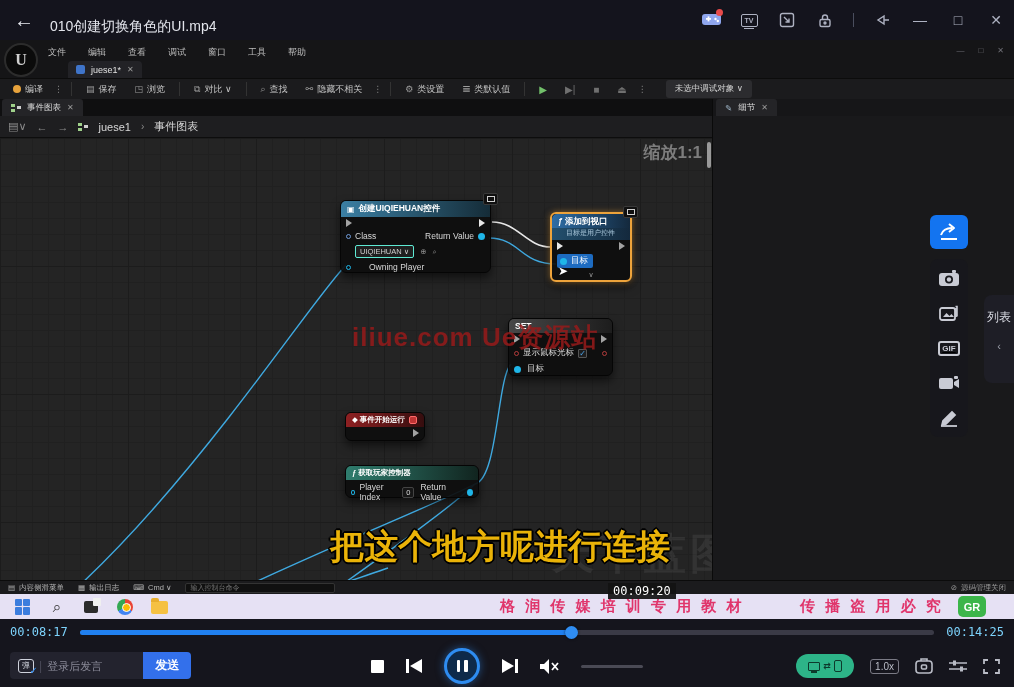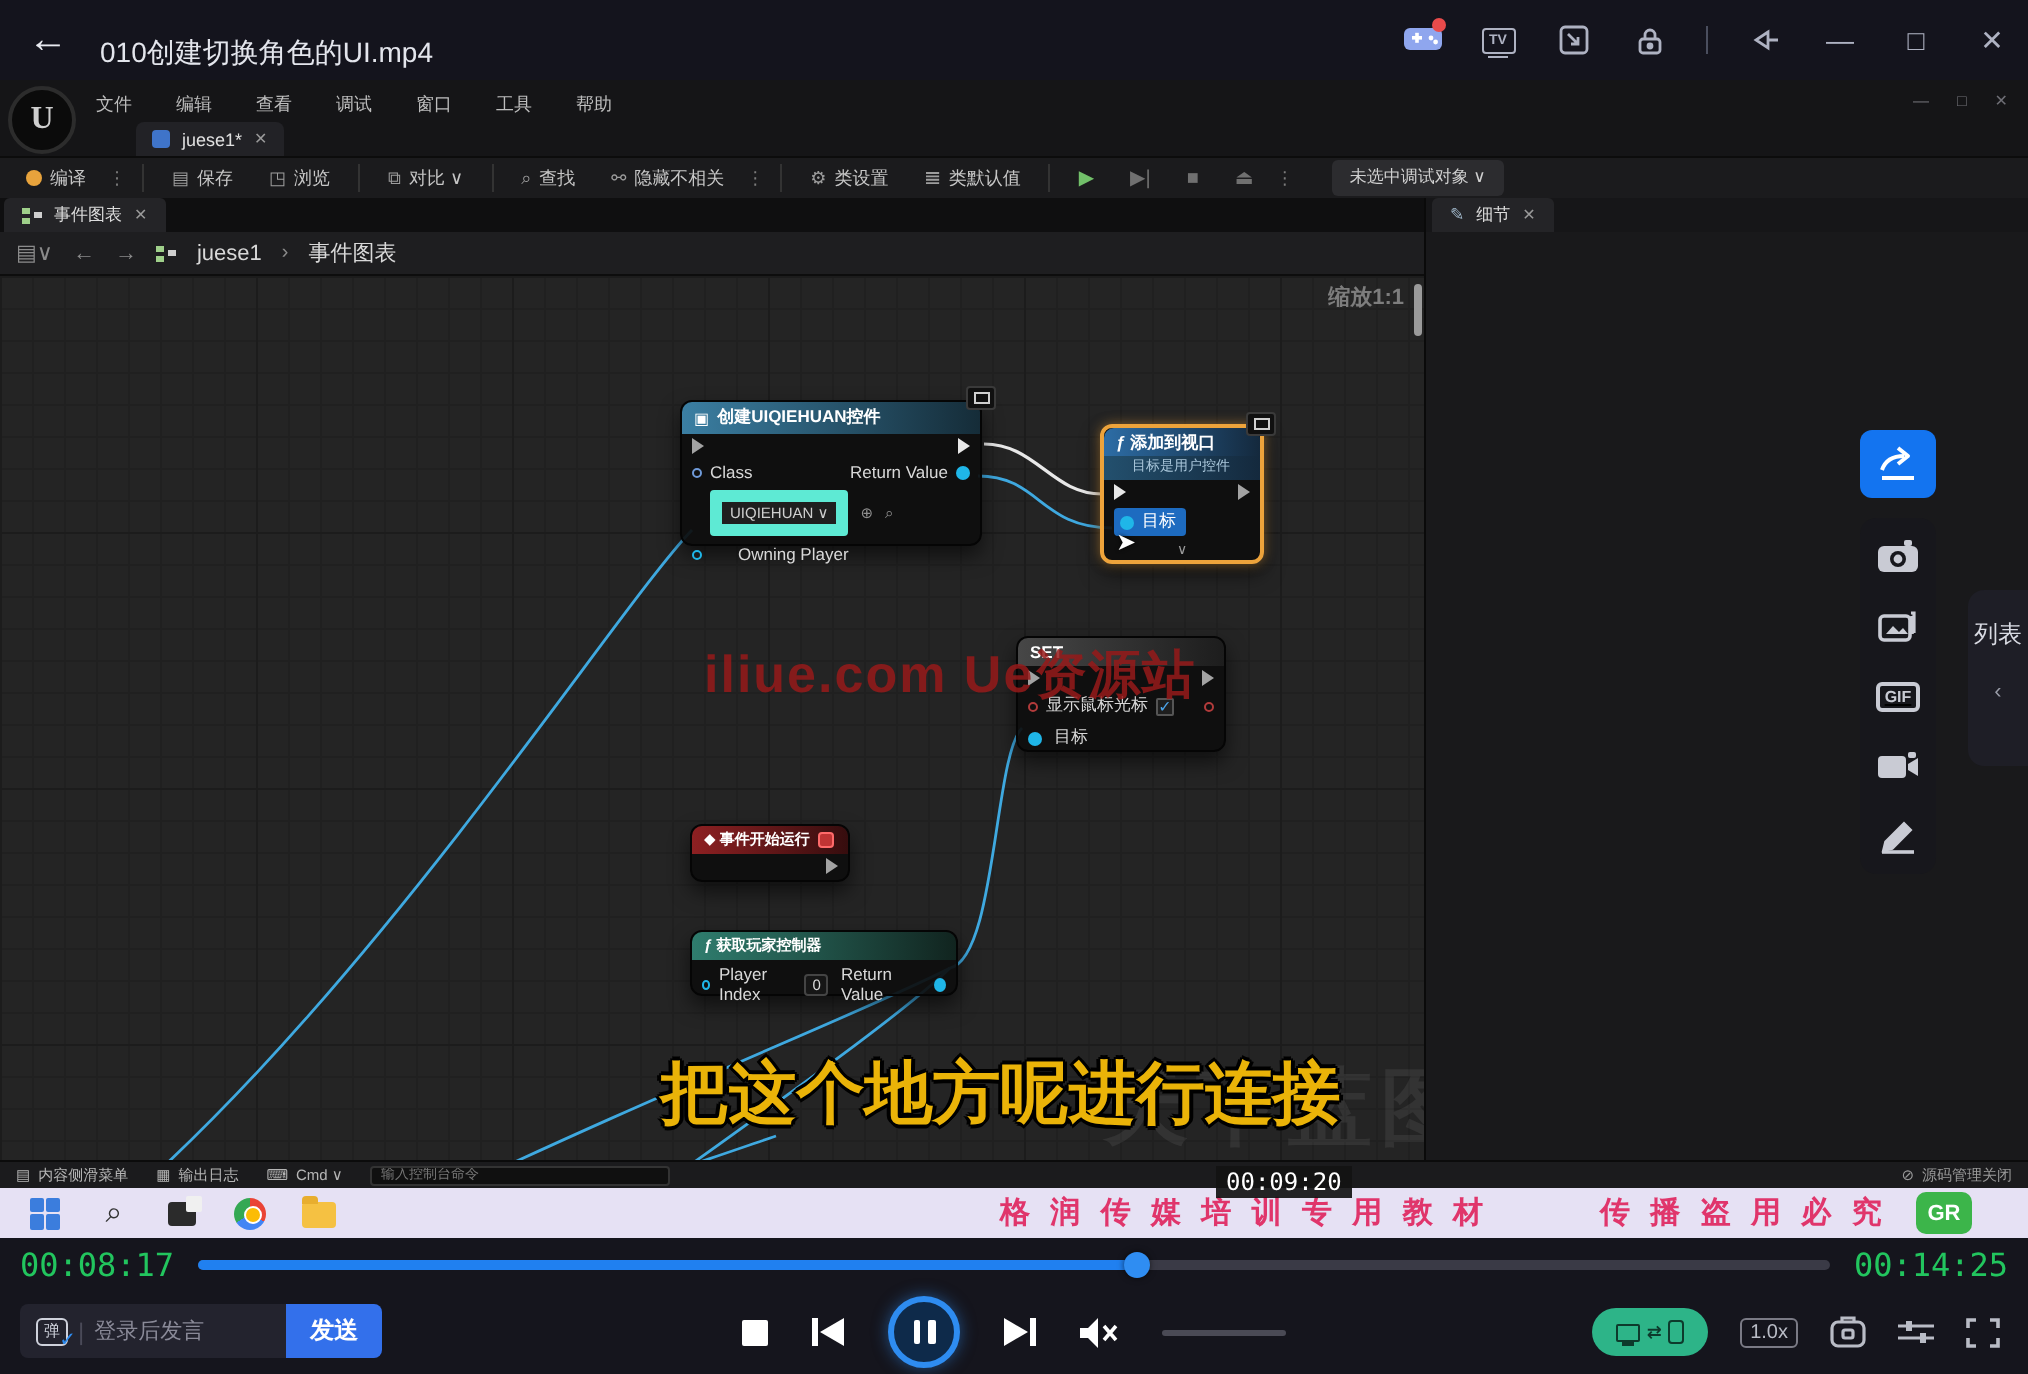--- a/index.html
+++ b/index.html
@@ -55,21 +55,21 @@
   .bc-sep { color:#8b8b8b; font-size:10px; }
 
   .graph-canvas { position:absolute; left:0; top:39px; width:712px; height:442px; overflow:hidden;
     background-color:#242424;
     background-image:
       linear-gradient(#1c1c1c 1px, transparent 1px),
       linear-gradient(90deg,#1c1c1c 1px, transparent 1px),
       linear-gradient(#202020 1px, transparent 1px),
       linear-gradient(90deg,#202020 1px, transparent 1px);
     background-size:128px 128px,128px 128px,16px 16px,16px 16px; }
-  .zoom-label { position:absolute; right:10px; top:3px; font-size:11px; font-weight:bold; color:#7d7d7d;padding-left:24px; }
+  .zoom-label { position:absolute; right:10px; top:3px; font-size:17px; font-weight:bold; color:#7d7d7d;padding-left:24px; }
   .graph-watermark { position:absolute; left:552px; top:388px; font-size:42px; font-weight:bold; color:rgba(255,255,255,0.07); letter-spacing:4px; white-space:nowrap; }
   .canvas-scrollbar { position:absolute; right:1px; top:4px; width:4px; height:26px; background:#9a9a9a; border-radius:2px; }
 
   svg.wires { position:absolute; left:0; top:0; pointer-events:none; }
 
   
   .bp-node { position:absolute; background:rgba(14,14,14,0.93); border:1px solid #050505; border-radius:6px; box-shadow:0 5px 10px rgba(0,0,0,0.55); color:#d8d8d8; font-size:8.5px; }
   .bp-node.selected { border:2px solid #eda33b; box-shadow:0 0 6px rgba(237,163,59,0.5),0 5px 10px rgba(0,0,0,0.55); }
   .bp-head { border-radius:5px 5px 0 0; padding:2px 6px; font-weight:bold; color:#fff; display:flex; align-items:center; gap:4px; font-size:8.5px; white-space:nowrap; }
   .bp-head.blue   { background:linear-gradient(90deg,#3b7fa3,#152c38); }
@@ -80,21 +80,21 @@
   .bp-sub { font-size:7px; font-weight:normal; color:#a9c6da; padding:0 6px 2px 14px; background:linear-gradient(90deg,#23506e,#14293d); white-space:nowrap; }
   .bp-row { display:flex; align-items:center; justify-content:space-between; padding:2px 5px; gap:6px; }
   .bp-left,.bp-right { display:flex; align-items:center; gap:4px; }
   .exec-out { width:0; height:0; border-top:4px solid transparent; border-bottom:4px solid transparent; border-left:6px solid #e8e8e8; }
   .exec-hollow { width:0; height:0; border-top:4px solid transparent; border-bottom:4px solid transparent; border-left:6px solid #bdbdbd; opacity:.85; }
   .pin { width:7px; height:7px; border-radius:50%; }
   .pin.cyan-f { background:#1fb6e8; }
   .pin.cyan-o { border:1.5px solid #1fb6e8; width:5px; height:5px; }
   .pin.class-o { border:1.5px solid #6f9ad8; width:5px; height:5px; }
   .pin.bool-o { border:1.5px solid #b23b3b; width:5px; height:5px; }
-  .dropdown-box { background:#1f1f1f; border:6px solid #5eead4; border-radius:2px; padding:1px 4px; font-size:7.5px; color:#cfcfcf; display:flex; align-items:center; gap:3px; }
+  .dropdown-box { background:#1f1f1f; border:1px solid #5eead4; border-radius:2px; padding:1px 4px; font-size:7.5px; color:#cfcfcf; display:flex; align-items:center; gap:3px; }
   .mini-ic { color:#8f8f8f; font-size:7.5px; }
   .chip-target { background:#1d6bc0; border-radius:2px; padding:1px 5px 1px 3px; display:flex; align-items:center; gap:4px; color:#fff; }
   .chk { width:9px; height:9px; background:#1e1e1e; border:1px solid #555; border-radius:1px; color:#4ba3e8; font-size:8px; line-height:8px; text-align:center; font-weight:bold; }
   .idx-box { background:#161616; border:1px solid #444; border-radius:2px; padding:0 3px; font-size:7.5px; color:#ddd; }
   .corner-badge { position:absolute; top:-8px; right:-8px; width:15px; height:12px; background:#101010; border:1px solid #3a3a3a; border-radius:2px; display:flex; align-items:center; justify-content:center; }
   .corner-badge i { width:8px; height:6px; border:1px solid #cfcfcf; display:block; }
   .node-chevron { position:absolute; bottom:1px; left:50%; transform:translateX(-50%); color:#9a9a9a; font-size:7px; }
   .dbg-badge { width:8px; height:8px; background:#c03434; border-radius:2px; border:1px solid #ff6a6a; }
   .cursor-arrow { position:absolute; font-size:12px; color:#fff; text-shadow:0 0 2px #000; }
 
@@ -137,21 +137,21 @@
   .tools-stack { margin-top:10px; background:#17171c; border-radius:8px; padding:10px 0; display:flex; flex-direction:column; align-items:center; gap:17px; }
   .tool-ic { width:22px; height:18px; display:flex; align-items:center; justify-content:center; cursor:pointer; color:#c9cbd4; }
   .gif-box { border:2px solid #c9cbd4; border-radius:3px; font-size:8px; font-weight:bold; padding:1px 2px; color:#c9cbd4; }
 
   .list-tab { position:absolute; right:0; top:255px; width:30px; height:88px; background:#1e1e26; border-radius:8px 0 0 8px; display:flex; flex-direction:column; align-items:center; padding-top:14px; gap:14px; z-index:8; cursor:pointer; }
   .list-tab .lbl { font-size:12px; color:#d8dae2; writing-mode:horizontal-tb; }
   .list-tab .chev { color:#9a9da8; font-size:11px; }
 
   
   .progress-row { position:absolute; left:0; top:619px; width:1014px; height:26px; background:#15151d; display:flex; align-items:center; }
-  .time-label { font-size:16px; color:#22c55e; font-family:"DejaVu Sans Mono",monospace; }
+  .time-label { font-size:12px; color:#7dd3fc; font-family:"DejaVu Sans Mono",monospace; }
   .t-left { margin-left:10px; } .t-right { margin-right:10px; }
   .progress-track { flex:1; height:5px; background:#3a3a46; border-radius:3px; margin:0 12px; position:relative; cursor:pointer; }
   .progress-fill { position:absolute; left:0; top:0; height:5px; background:#2080f0; border-radius:3px 0 0 3px; }
   .progress-handle { position:absolute; top:-4px; width:13px; height:13px; border-radius:50%; background:#2f8df2; box-shadow:0 0 3px rgba(0,0,0,.6); }
 
   
   .controls-row { position:absolute; left:0; top:645px; width:1014px; height:42px; background:#15151d; }
   .danmaku { position:absolute; left:10px; top:7px; height:27px; display:flex; align-items:center; }
   .dm-chip { display:flex; align-items:center; gap:5px; background:#23232e; border-radius:4px 0 0 4px; height:27px; padding:0 8px; }
   .dm-ic { width:16px; height:14px; border:1.5px solid #cfd2dc; border-radius:3px; color:#cfd2dc; font-size:8px; text-align:center; line-height:12px; position:relative; }

